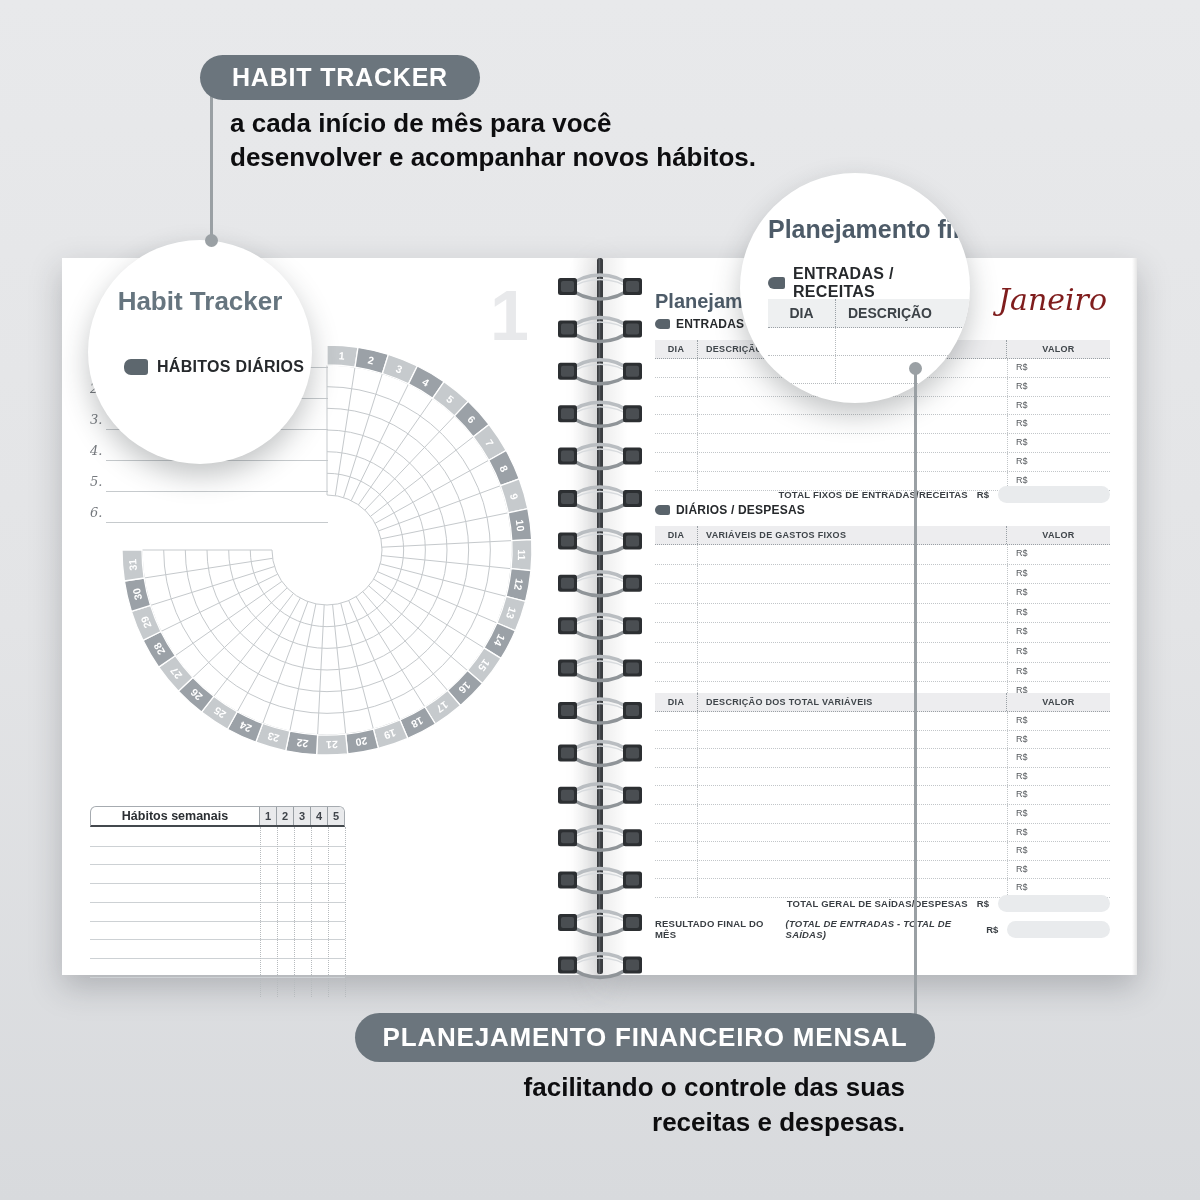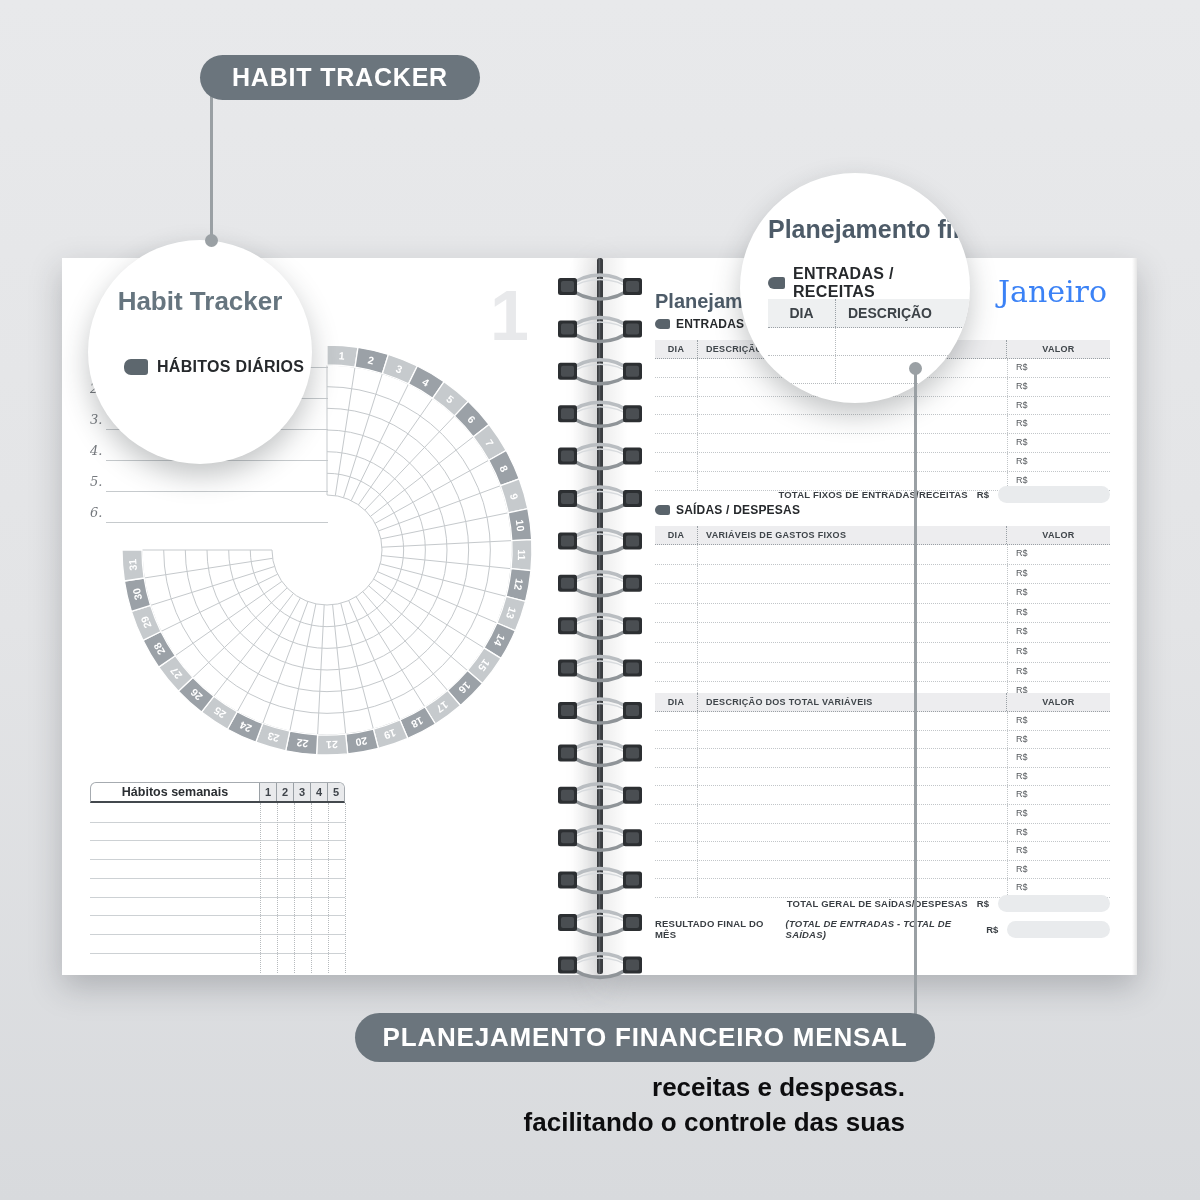--- a/index.html
+++ b/index.html
@@ -36,35 +36,35 @@
   
   .page-number{position:absolute;left:428px;top:18px;font-size:70px;font-weight:700;color:#e8e9eb;}
   .habit-lines{position:absolute;left:28px;top:79px;width:238px;}
   .hl-row{position:relative;height:31px;}
   .hl-num{position:absolute;left:0;bottom:3px;font-family:"DejaVu Serif",serif;font-style:italic;
     font-size:13px;color:#74787d;}
   .hl-line{position:absolute;left:16px;right:0;bottom:0;border-bottom:1px solid #c6cacd;}
   .wheel-svg{position:absolute;left:0;top:0;width:538px;height:717px;}
 
   .side-table{position:absolute;top:524px;}
-  .st-weekly{left:28px;width:255px;}
+  .st-weekly{left:28px;width:255px;margin-top:24px;}
   .st-monthly{left:300px;width:198px;}
   .st-head{display:flex;height:18px;border:1px solid #a6abb0;border-bottom:2px solid #43484d;
     border-radius:6px 6px 0 0;overflow:hidden;background:#fff;}
   .st-title{flex:1;text-align:center;line-height:18px;font-size:12.5px;font-weight:700;color:#2b2f33;}
   .st-cell{width:16px;text-align:center;line-height:18px;font-size:11px;font-weight:700;color:#3f444a;
     background:#e9eaec;border-left:1px solid #9aa0a5;}
   .st-body{position:relative;height:152px;}
   .st-hline{position:absolute;left:0;right:0;border-top:1px solid #cdd1d4;}
   .st-vline{position:absolute;top:0;bottom:-18px;border-left:1px dotted #b7bbbe;}
 
   
   .rp-title{position:absolute;left:55px;top:32px;font-size:20px;font-weight:600;color:#4d5b68;white-space:nowrap;}
-  .rp-month{position:absolute;right:30px;top:16px;font-family:"DejaVu Serif",serif;
-    font-size:30px;color:#3b82f6;}
+  .rp-month{position:absolute;right:30px;top:24px;font-family:"DejaVu Serif",serif;font-style:italic;
+    font-size:30px;color:#7f1d1d;}
   .sec-label{position:absolute;display:flex;align-items:center;gap:6px;}
   .sec-icon{width:15px;height:10px;background:#59636b;border-radius:5px 2px 2px 5px;}
   .sec-text{font-size:12px;font-weight:700;color:#26292c;letter-spacing:.2px;}
   .lab-entradas{left:55px;top:59px;}
   .lab-saidas{left:55px;top:245px;}
 
   .fin-table{position:absolute;left:55px;width:455px;}
   .t-entradas{top:82px;}
   .t-fixos{top:268px;}
   .t-variaveis{top:435px;}
@@ -329,21 +329,21 @@
         </div>
       </div>
     <div class="total-row tr-entradas">
       <span class="total-label">TOTAL FIXOS DE ENTRADAS/RECEITAS</span>
       <span class="total-cur">R$</span>
       <span class="total-pill"></span>
     </div>
 
     <div class="sec-label lab-saidas">
       <span class="sec-icon"></span>
-      <span class="sec-text">SAÍDAS / DESPESAS</span>
+      <span class="sec-text">DIÁRIOS / DESPESAS</span>
     </div>
     <div class="fin-table t-fixos">
         <div class="fin-head">
     <span class="fh fh-dia">DIA</span>
     <span class="fh fh-desc">VARIÁVEIS DE GASTOS FIXOS</span>
     <span class="fh fh-valor">VALOR</span>
         </div>
         <div class="fin-row" style="height:18.6px">
       <span class="fr-dia"></span>
       <span class="fr-desc"></span>
@@ -609,19 +609,23 @@
   </div>
 
   <div class="connector c-top"></div>
   <span class="cdot" style="left:205px;top:71px;"></span>
   <span class="cdot" style="left:205px;top:234px;"></span>
   <div class="connector c-right"></div>
   <span class="cdot" style="left:909px;top:362px;"></span>
   <span class="cdot" style="left:911px;top:1031px;"></span>
 
   <div class="badge badge-top">HABIT TRACKER</div>
+  <div class="note note-top">
+    <div>a cada início de mês para você</div>
+    <div>desenvolver e acompanhar novos hábitos.</div>
+  </div>
   <div class="badge badge-bottom">PLANEJAMENTO FINANCEIRO MENSAL</div>
   <div class="note note-bottom">
+    <div>facilitando o controle das suas</div>
     <div>receitas e despesas.</div>
-    <div>facilitando o controle das suas</div>
   </div>
 
 </div>
 
 </body></html>

